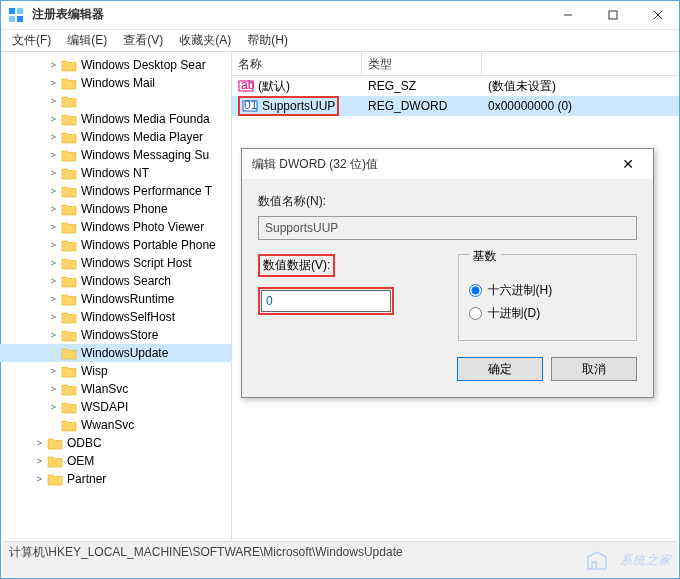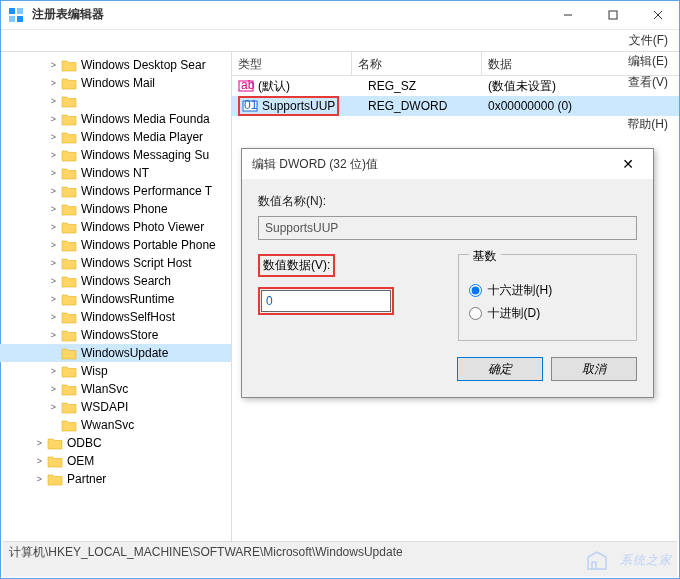--- a/index.html
+++ b/index.html
@@ -5,21 +5,21 @@
 * { box-sizing: border-box; margin: 0; padding: 0; font-family: "Microsoft YaHei", "Segoe UI", sans-serif; font-size: 12px; }
 body { background: #fff; width: 680px; height: 579px; overflow: hidden; position: relative; }
 
 
 .titlebar { height: 30px; display: flex; align-items: center; background: #fff; border-bottom: 1px solid #e8e8e8; }
 .titlebar .app-icon { width: 16px; height: 16px; margin: 0 8px; }
 .titlebar .title { flex: 1; color: #333; font-weight: bold; }
 .titlebar .win-btn { width: 45px; height: 30px; display: flex; align-items: center; justify-content: center; color: #666; }
 
 
-.menubar { height: 22px; display: flex; align-items: flex-end; padding: 0 4px; background: #fff; border-bottom: 1px solid #ddd; flex-direction: column; }
+.menubar { height: 22px; display: flex; align-items: center; padding: 0 4px; background: #fff; border-bottom: 1px solid #ddd; }
 .menubar .menu-item { padding: 2px 8px; color: #333; }
 
 
 .main { display: flex; height: 500px; background: #fff; }
 .tree { width: 232px; border-right: 1px solid #ddd; overflow: hidden; padding: 4px 0; position: relative; }
 .tree-scroll { height: 100%; overflow-y: auto; scrollbar-width: thin; }
 .tree-item { display: flex; align-items: center; height: 18px; white-space: nowrap; }
 .tree-item .indent { display:inline-block; }
 .tree-item .exp { width: 11px; height: 11px; display: inline-flex; align-items: center; justify-content: center; color: #666; margin-right: 2px; font-size: 9px; }
 .tree-item .icon { width: 16px; height: 13px; margin-right: 4px; }
@@ -48,21 +48,21 @@
 .dlg-label { color: #222; margin-bottom: 6px; display: block; }
 .dlg-input { width: 100%; height: 24px; border: 1px solid #999; padding: 2px 6px; background: #fff; color: #555;}
 .dlg-input.readonly { background: #f0f0f0; }
 .dlg-row { display: flex; gap: 20px; margin-top: 14px; }
 .dlg-col { flex: 1; }
 .fieldset { border: 1px solid #bbb; padding: 8px 19px 12px 10px; }
 .fieldset .leg { position: relative; top: -15px; background: #f0f0f0; padding: 0 4px; display: inline-block; margin-bottom: -8px;}
 .radio-row { display: flex; align-items: center; margin: 4px 0 6px 0; }
 .radio-row input { margin-right: 6px; }
 .dlg-buttons { display: flex; justify-content: flex-end; gap: 8px; margin-top: 16px; }
-.dlg-btn { width: 86px; height: 24px; border: 1px solid #888; background: #e1e1e1; font-style: italic; }
+.dlg-btn { width: 86px; height: 24px; border: 1px solid #888; background: #e1e1e1; }
 .dlg-btn.default { border: 1px solid #0078d7; }
 .red-label { border: 2px solid #e53935; padding: 1px 3px; display: inline-block; }
 .red-input-wrap { border: 2px solid #e53935; display:inline-block; padding:1px;}
 .val-input { width: 130px; height: 22px; border: 1px solid #666; padding: 2px 4px; background:#fff; color:#0066cc;}
 
 
 .statusbar { height: 36px; border-top: 1px solid #ddd; padding: 2px 6px; color: #444; background: #f0f0f0; position:absolute; bottom:2px; left:3px; right:3px;}
 
 
 .watermark { position:absolute; right:8px; bottom:8px; opacity:0.35; color:#5a99ff; font-size:14px; font-style:italic; letter-spacing:1px;}
@@ -305,23 +305,22 @@
           <svg class="icon" viewBox="0 0 16 13">
             <path class="folder-icon" d="M1 2 L6 2 L7.5 3.5 L15 3.5 L15 12 L1 12 Z"></path>
           </svg>
           <span class="label">Partner</span>
         </div>
       </div>
   </div>
 
   <div class="listview">
     <div class="list-header">
+      <div class="col" style="width:130px">名称</div>
       <div class="col" style="width:120px">类型</div>
-      <div class="col" style="width:130px">名称</div>
-      <div class="col" style="flex:1">数据</div>
     </div>
     <div id="list-body">
         <div class="list-row">
           <div class="cell" style="width:130px">
             <svg class="val-icon" viewBox="0 0 16 16">
               <rect x="1" y="3" width="14" height="10" fill="#fff" stroke="#d08"></rect>
               <text x="3" y="11" font-size="8" fill="#d08">ab</text>
             </svg>
             <span>(默认)</span>
           </div>

